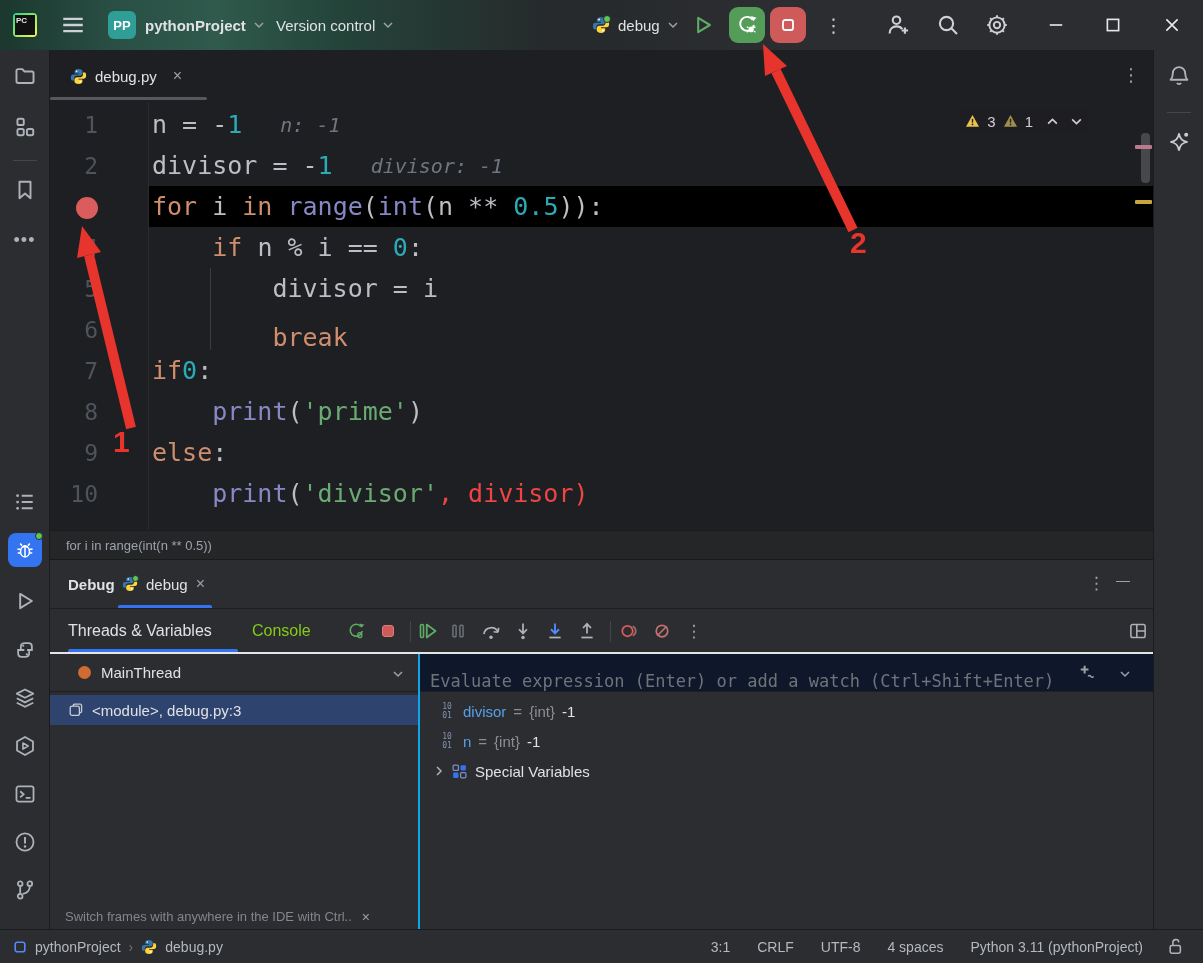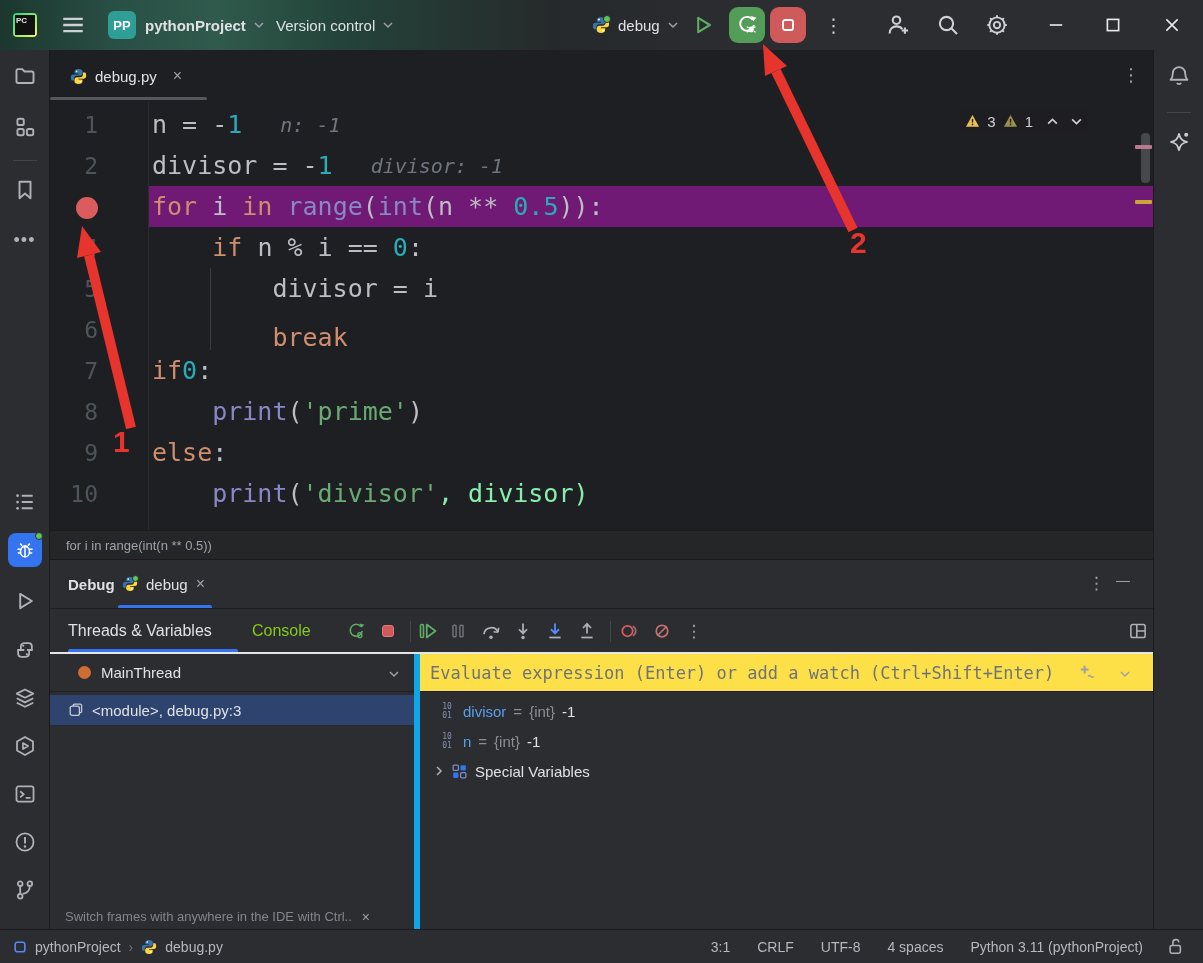--- a/index.html
+++ b/index.html
@@ -39,21 +39,21 @@
   .etab-underline{position:absolute;left:0;bottom:2px;width:157px;height:3px;background:#56585D;border-radius:2px}
   .close-x{color:#9DA0A8;font-size:16px;line-height:1}
 
   
   .editor{height:428px;position:relative;background:#1E1F22;padding-top:2px}
   .crow{display:flex;height:41px;align-items:center}
   .gcell{flex:0 0 98px;text-align:right;padding-right:50px;font-family:"DejaVu Sans Mono",monospace;
     font-size:23px;color:#4E545C;position:relative}
   .ccell{flex:1;font-family:"DejaVu Sans Mono",monospace;font-size:25px;white-space:pre;height:100%;
     display:flex;align-items:center;padding-left:4px}
-  .crow.hl .ccell{background:#701a75}
+  .crow.hl .ccell{background:#000000}
   .bp{display:inline-block;width:22px;height:22px;border-radius:50%;background:#DB5C5C;vertical-align:middle}
   .inlay{font-style:italic;font-size:20px;color:#70767F;margin-left:38px}
   .gut-sep{position:absolute;left:98px;top:0;bottom:0;width:1px;background:#2A2C2F}
   .indent-guide{position:absolute;left:160px;top:166px;height:82px;width:1px;background:#3A3E44}
   .inspections{position:absolute;top:6px;right:64px;height:26px;display:flex;align-items:center;gap:7px;
     font-size:15px;color:#CED0D6;background:rgba(30,31,34,.85);padding:0 6px;border-radius:6px}
   .stripe-thumb{position:absolute;right:3px;top:31px;width:9px;height:50px;background:rgba(120,123,128,.45);border-radius:4px}
   .stripe-mark{position:absolute;right:1px;width:17px;height:4px;border-radius:1px}
 
   
@@ -65,25 +65,25 @@
   .dw-header{height:49px;position:relative;border-bottom:1px solid #1E1F22}
   .dw-title{position:absolute;left:18px;top:0;height:48px;display:flex;align-items:center;font-weight:bold;font-size:15px}
   .dw-tab{position:absolute;left:72px;top:0;height:48px;display:flex;align-items:center;gap:8px;font-size:15px}
   .dw-tab-underline{position:absolute;left:68px;bottom:0;width:94px;height:3px;background:#3574F0;border-radius:2px 2px 0 0}
   .dw-toolbar{height:45px;position:relative;border-bottom:2px solid #e5e5e5}
   .vt{position:absolute;top:0;height:44px;display:flex;align-items:center;font-size:16px}
   .vt-underline{position:absolute;left:18px;bottom:0;width:170px;height:3px;background:#3574F0;border-radius:2px 2px 0 0}
   .tbi{position:absolute;top:50%;transform:translate(-50%,-50%)}
   .tb-sep{position:absolute;top:12px;width:1px;height:21px;background:#43454A}
   .dw-content{height:276px;display:flex;position:relative}
-  .frames-panel{flex:0 0 370px;border-right:6px solid #0ea5e9;position:relative}
+  .frames-panel{flex:0 0 370px;border-right:2px solid #0ea5e9;position:relative}
   .vars-panel{flex:1;position:relative}
   .thread-row{height:38px;display:flex;align-items:center;border-bottom:1px solid #1E1F22;padding-left:28px;gap:10px;font-size:15px;position:relative}
   .thread-dot{width:13px;height:13px;border-radius:50%;background:#CE6C34}
-  .eval-row{height:38px;display:flex;align-items:center;border-bottom:1px solid #1E1F22;padding-left:10px;position:relative;background:#fde047}
+  .eval-row{height:38px;display:flex;align-items:flex-end;border-bottom:1px solid #1E1F22;padding-left:10px;position:relative;background:#0f172a}
   .eval-ph{font-family:"DejaVu Sans Mono",monospace;font-size:17px;color:#6F737A}
   .frame-row{margin-top:3px;height:30px;display:flex;align-items:center;gap:8px;padding-left:18px;background:#2E436E;font-size:15px}
   .hint-row{position:absolute;left:15px;right:8px;bottom:6px;display:flex;align-items:center;gap:10px;font-size:13px;color:#82858B}
   .var-row{height:30px;display:flex;align-items:center;padding-left:18px;gap:7px;font-size:15px}
   .vars-list{padding-top:4px}
   .int-icon{width:18px;height:18px;font-family:"DejaVu Sans Mono",monospace;font-size:8px;line-height:9px;
     color:#8291B5;display:flex;flex-direction:column;align-items:center;justify-content:center}
   .var-name{color:#56A0E8}
   .var-type{color:#8C8E94}
   .var-val{color:#DFE1E5}
@@ -352,21 +352,21 @@
             <div class="crow">
               <div class="gcell">8</div>
               <div class="ccell"><span style="color: rgb(188, 190, 196);">    </span><span style="color: rgb(136, 136, 198);">print</span><span style="color: rgb(188, 190, 196);">(</span><span style="color: rgb(106, 171, 115);">'prime'</span><span style="color: rgb(188, 190, 196);">)</span></div>
             </div>
             <div class="crow">
               <div class="gcell">9</div>
               <div class="ccell"><span style="color: rgb(207, 142, 109);">else</span><span style="color: rgb(188, 190, 196);">:</span></div>
             </div>
             <div class="crow">
               <div class="gcell">10</div>
-              <div class="ccell"><span style="color: rgb(188, 190, 196);">    </span><span style="color: rgb(136, 136, 198);">print</span><span style="color: rgb(188, 190, 196);">(</span><span style="color: rgb(106, 171, 115);">'divisor'</span><span style="color: #86efac;">, divisor)</span></div>
+              <div class="ccell"><span style="color: rgb(188, 190, 196);">    </span><span style="color: rgb(136, 136, 198);">print</span><span style="color: rgb(188, 190, 196);">(</span><span style="color: rgb(106, 171, 115);">'divisor'</span><span style="color: #ef4444;">, divisor)</span></div>
             </div>
           </div>
         <div class="gut-sep"></div>
         <div class="indent-guide"></div>
 
         <div class="inspections">
           <svg width="15" height="14" viewBox="0 0 16 15">
             <path d="M8 1 L15 13.6 H1 Z" fill="#EBC14E"></path>
               <path d="M8 5.2 v4" stroke="#1E1F22" stroke-width="1.5"></path>
               <circle cx="8" cy="11.2" r=".9" fill="#1E1F22"></circle>

